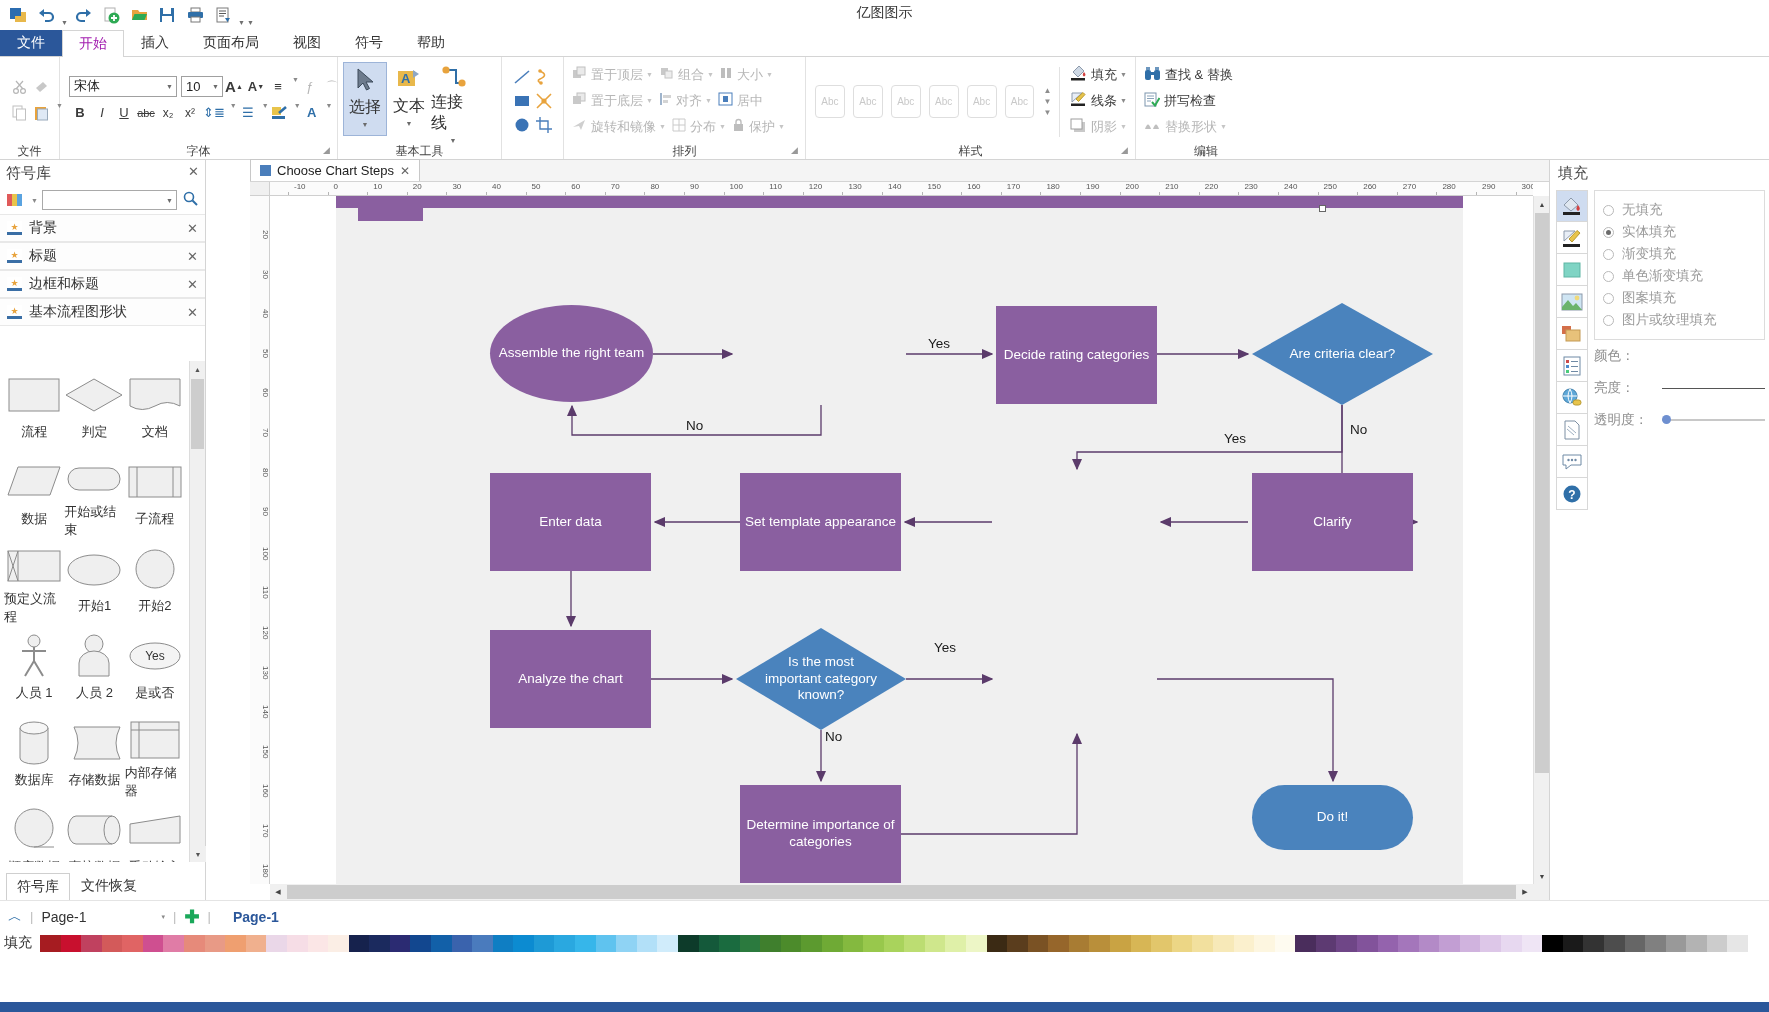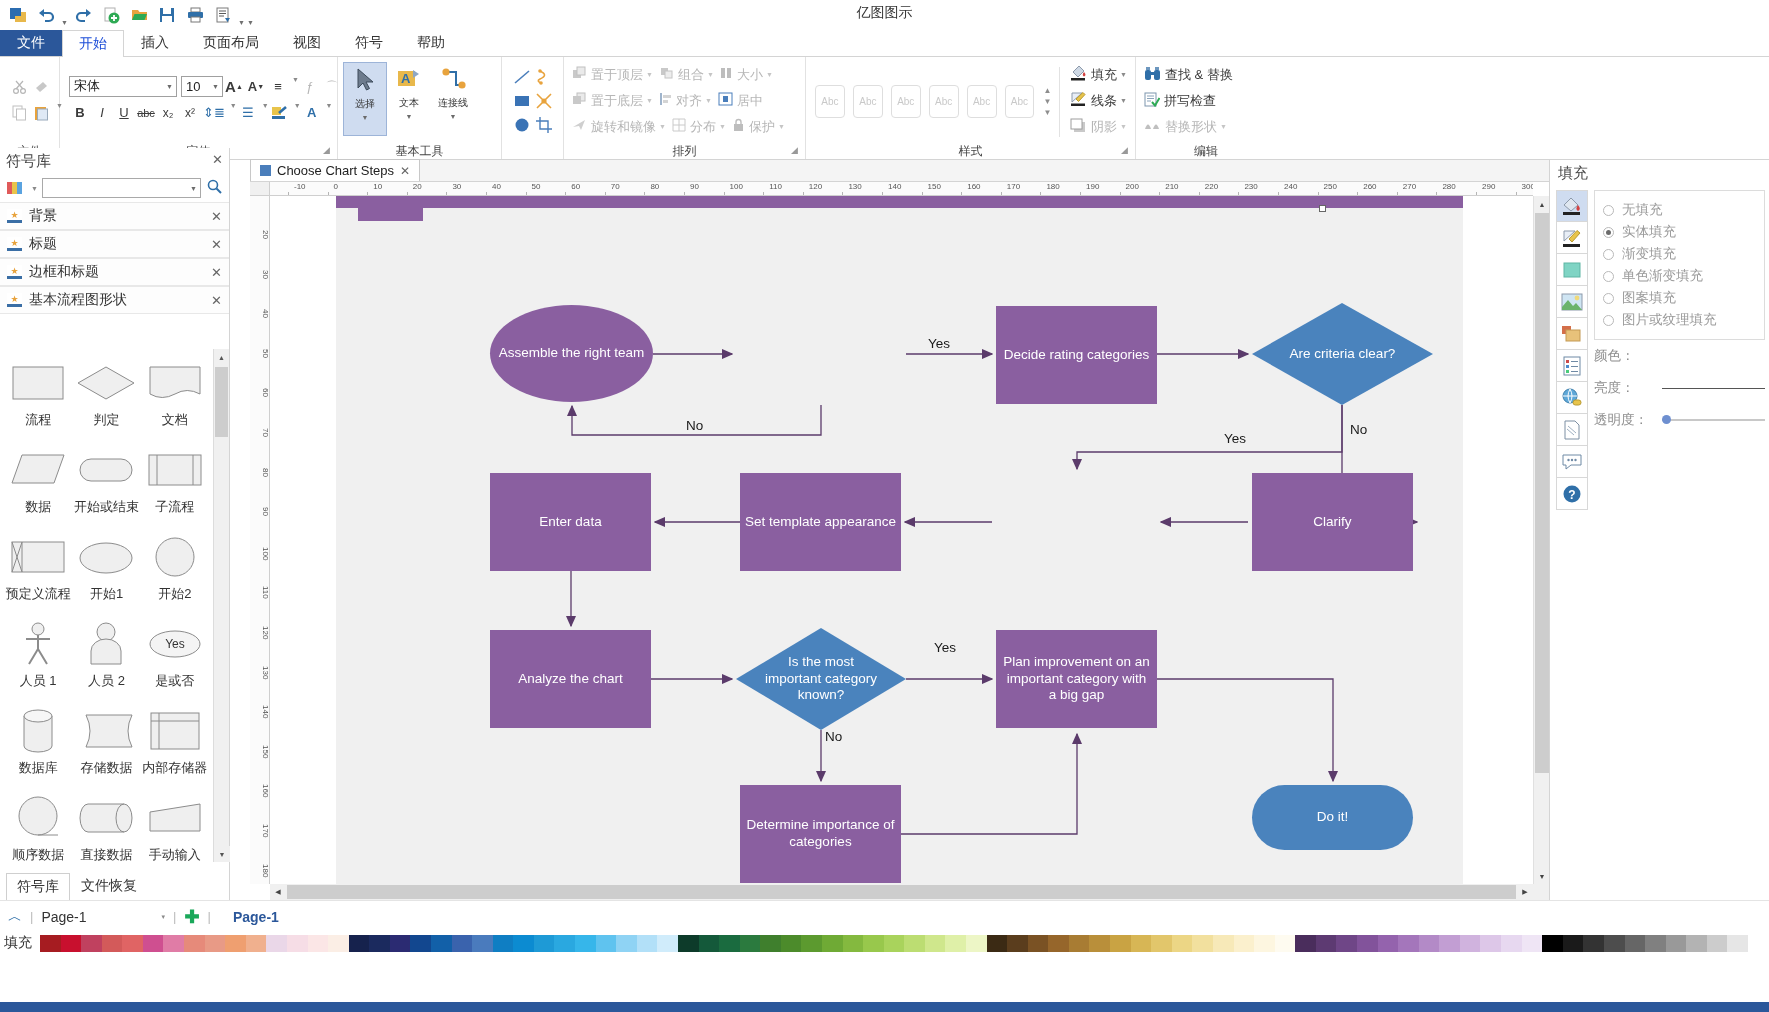--- a/index.html
+++ b/index.html
@@ -38,21 +38,21 @@
     border-bottom: 1px solid #d4d4d4; background: #fff;
     display: flex; align-items: stretch;
   }
   .rtab {
     padding: 0 16px; display: flex; align-items: center; justify-content: center;
     font-size: 14px; color: #333; cursor: default; border: 1px solid transparent;
   }
   .rtab.file { background: #2b579a; color: #fff; min-width: 62px; }
   .rtab.active {
     background: #fff; border: 1px solid #d4d4d4; border-bottom-color: #fff;
-    position: relative; top: 0; height: 28px; color: #1d4ed8;
+    position: relative; top: 0; height: 28px; color: #a21caf;
   }
 
   
   .ribbon {
     position: absolute; left: 0; top: 57px; width: 1769px; height: 103px;
     background: #fff; border-bottom: 1px solid #d4d4d4;
     display: flex; align-items: stretch;
   }
   .rgroup {
     position: relative; display: flex; flex-direction: column;
@@ -94,35 +94,35 @@
   }
   .cb-arrow { position: absolute; right: 3px; top: 6px; font-size: 7px; color: #6b6b6b; }
 
   
   .bigbtn {
     width: 44px; display: flex; flex-direction: column; align-items: center;
     justify-content: flex-start; padding-top: 2px; height: 74px; cursor: default;
   }
   .bigbtn.sel { background: #cfdcf0; border: 1px solid #9db4d8; }
   .bigbtn .glyph { height: 30px; display: flex; align-items: center; justify-content: center; }
-  .bigbtn .lab { font-size: 10px; color: #333; margin-top: 2px; }
+  .bigbtn .lab { font-size: 16px; color: #333; margin-top: 2px; }
   .bigbtn .down { font-size: 7px; color: #6b6b6b; margin-top: 3px; }
 
   
   .abc-card {
     width: 40px; height: 33px; border: 1px solid #dedede; border-radius: 4px;
     display: flex; align-items: center; justify-content: center;
     font-size: 10px; color: #c9c9c9; margin: 0 4px; background: #fff;
   }
   .gal-scroll { display: flex; flex-direction: column; justify-content: center; margin-left: 3px; }
   .gal-scroll span { font-size: 8px; color: #8d8d8d; line-height: 11px; text-align:center; width:12px;}
 
   
   .lpanel {
-    position: absolute; left: 0; top: 148px; width: 230px; bottom: 112px;
+    position: absolute; left: 0; top: 160px; width: 206px; bottom: 112px;
     background: #fff; border-right: 1px solid #d4d4d4;
   }
   .lp-header {
     height: 26px; display: flex; align-items: center; padding: 0 6px;
     font-size: 15px; color: #444; position: relative;
   }
   .lp-header .close { position: absolute; right: 6px; top: 4px; color: #666; font-size: 13px; }
   .lp-search {
     height: 28px; display: flex; align-items: center; padding: 0 6px; gap: 4px;
   }
@@ -1229,23 +1229,20 @@
 
         <div class="diamond-wrap" style="left:400px;top:432px;width:170px;height:102px">
           <svg width="170" height="102">
               <polygon points="85,0 170,51 85,102 0,51" fill="#4a83bd"></polygon>
             </svg>
           <div class="diamond-txt">
               <span style="max-width:120px">Is the most important category known?</span>
             </div>
         </div>
 
-        <div class="node rect" style="left:660px;top:434px;width:161px;height:98px">
-          <span style="max-width:150px">Plan improvement on an important category with a big gap</span>
-        </div>
         <div class="node rect" style="left:404px;top:589px;width:161px;height:98px">
           <span>Determine importance of categories</span>
         </div>
         <div class="node stadium" style="left:916px;top:589px;width:161px;height:65px">
           <span>Do it!</span>
         </div>
 
         <div class="edgelabel" style="left:592px;top:140px">Yes</div>
         <div class="edgelabel" style="left:350px;top:222px">No</div>
         <div class="edgelabel" style="left:1014px;top:226px">No</div>

